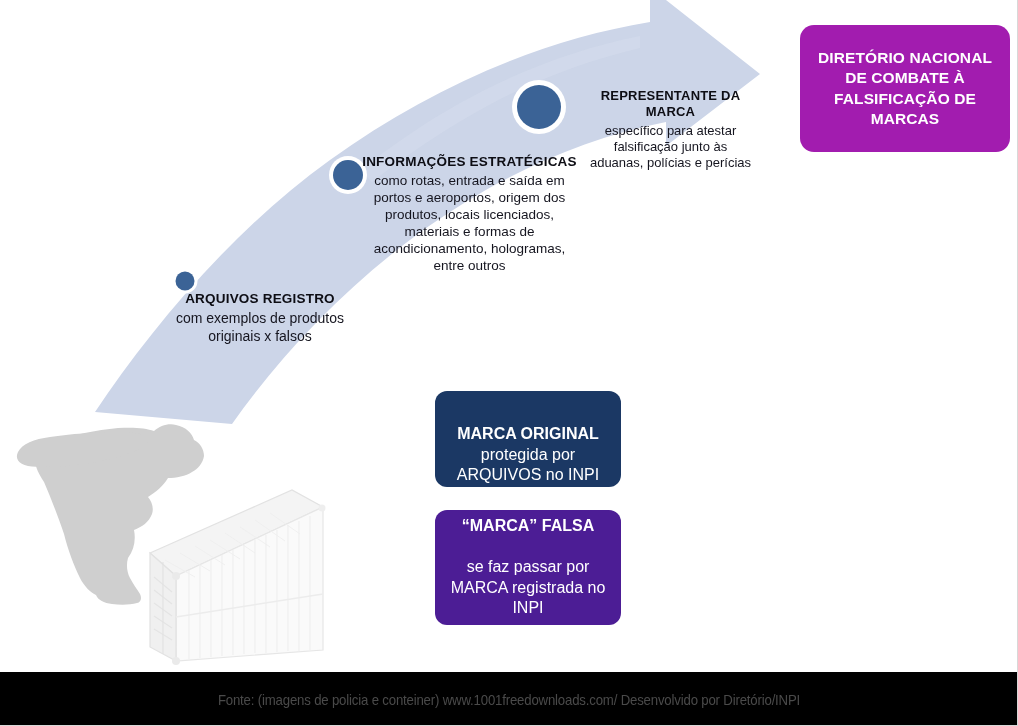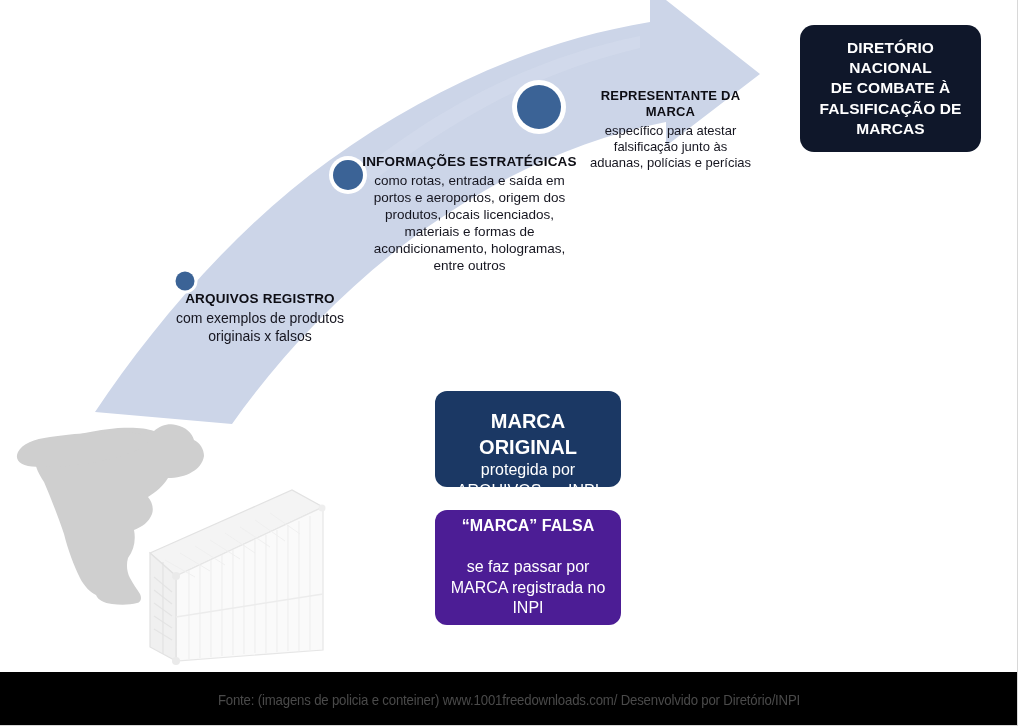--- a/index.html
+++ b/index.html
@@ -81,32 +81,32 @@
     line-height: 1.3;
     white-space: pre-line;
   }
   .box .box-body {
     line-height: 1.3;
     white-space: pre-line;
   }
 
   #box-diretorio {
     left: 800px; top: 25px;
-    width: 181px; height: 127px;
-    background: #0f172a;
+    width: 210px; height: 127px;
+    background: #a21caf;
     border-radius: 14px;
   }
   #box-diretorio .box-title { font-size: 15.5px; letter-spacing: .1px; }
 
   #box-marca-original {
     left: 435px; top: 391px;
     width: 186px; height: 96px;
     background: #1b3864;
   }
-  #box-marca-original .box-title { font-size: 20px; margin-top: 32px; }
+  #box-marca-original .box-title { font-size: 16px; margin-top: 32px; }
   #box-marca-original .box-body  { font-size: 16px; }
 
   #box-marca-falsa {
     left: 435px; top: 510px;
     width: 186px; height: 115px;
     background: #4c1d95;
   }
   #box-marca-falsa .box-title { font-size: 16px; }
   #box-marca-falsa .box-body  { font-size: 16px; margin-top: 20px; }
 

